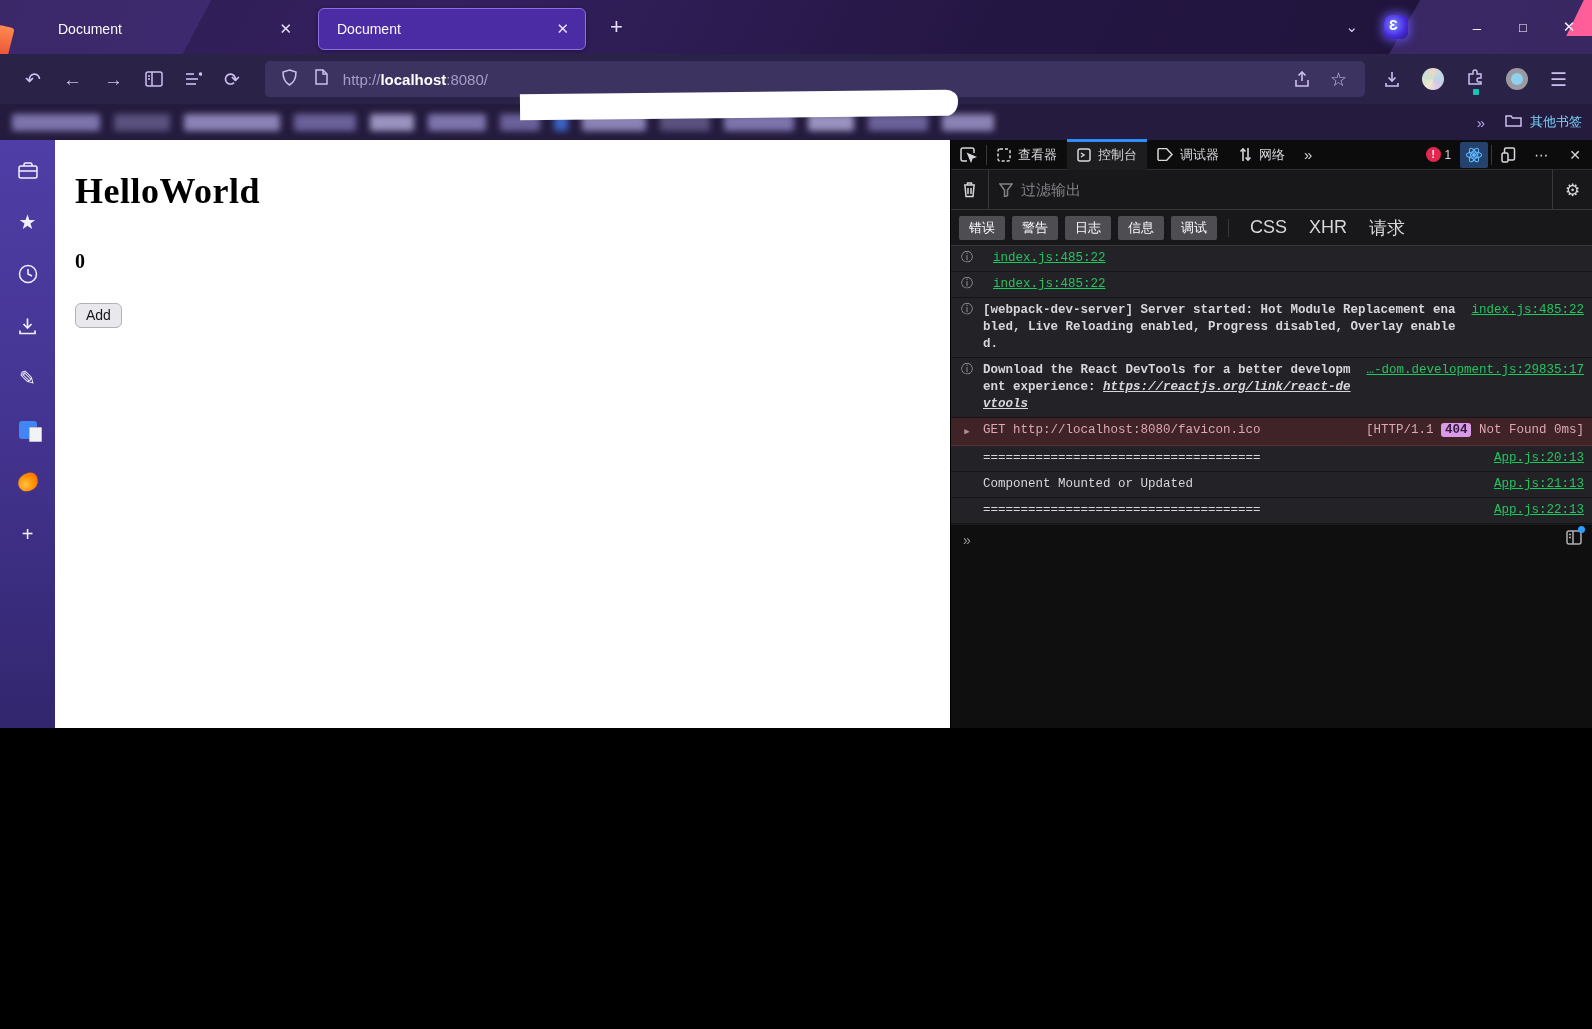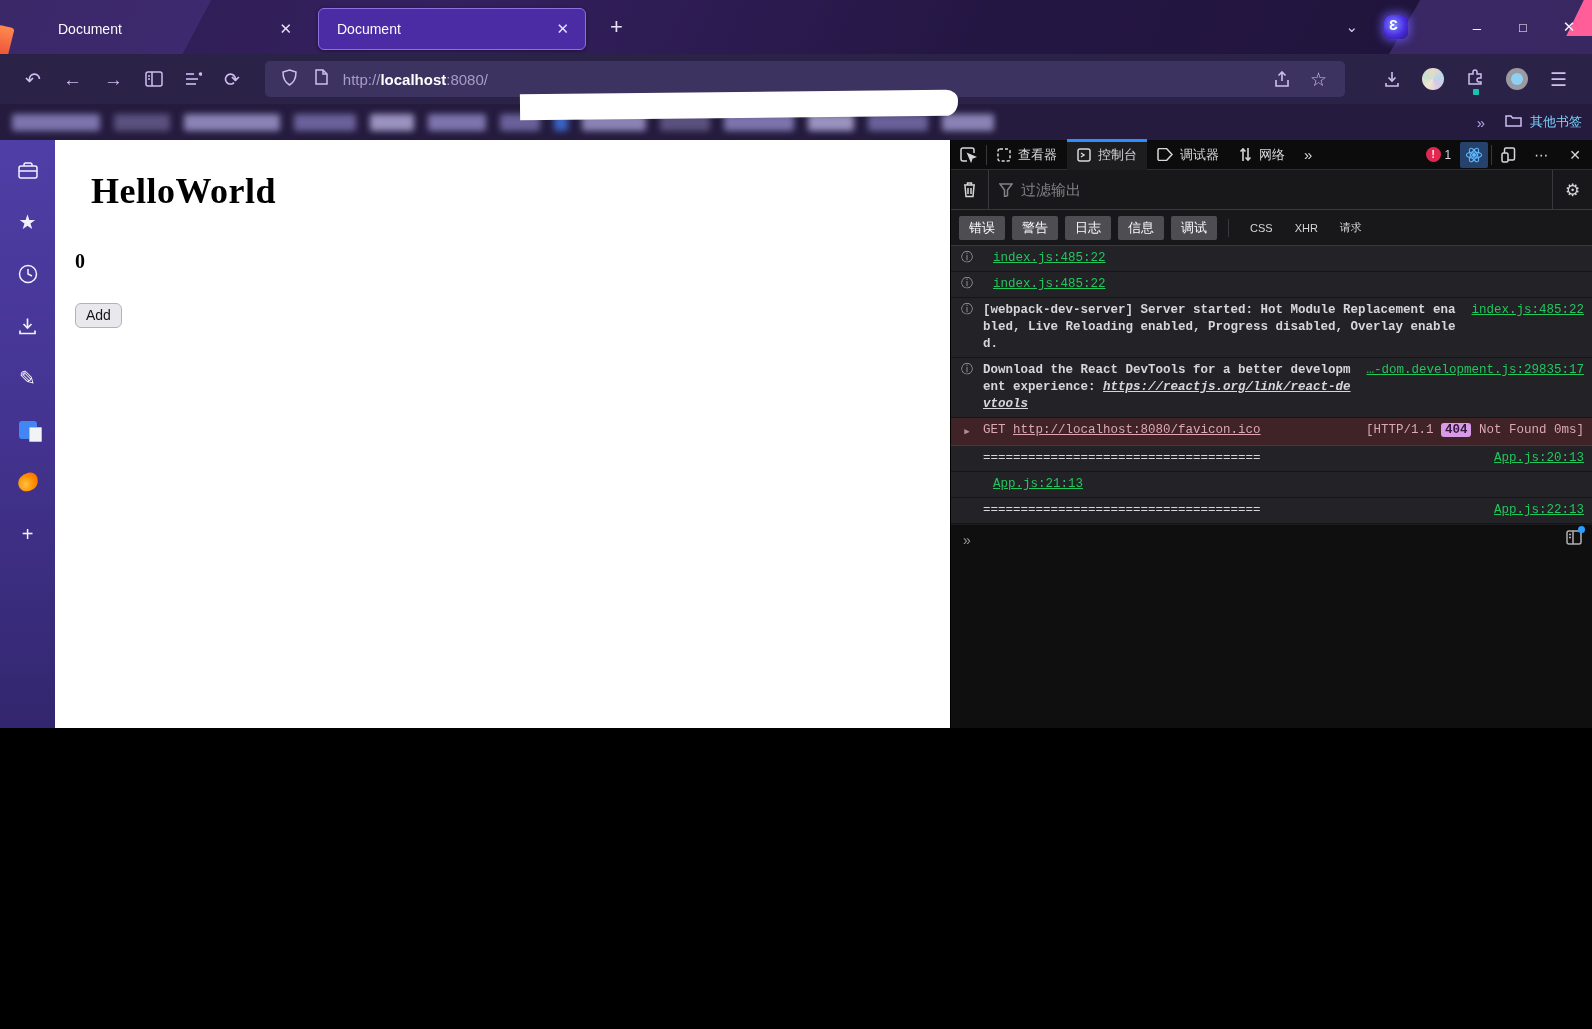--- a/index.html
+++ b/index.html
@@ -22,21 +22,21 @@
   .tabs-chevron { color:#d9cff0; font-size:15px; margin-right:26px; }
   .brand-logo { width:24px; height:24px; border-radius:7px; background:radial-gradient(circle at 40% 40%, #7b8cff 0%, #4a2ee0 55%, #2a1585 100%); box-shadow:0 0 10px 2px rgba(110,90,255,.8); margin-right:46px; position:relative; }
   .brand-logo::after { content:"Ɛ"; position:absolute; left:5px; top:2px; color:#fff; font-size:14px; font-weight:700; }
   .win-btn { width:46px; height:40px; display:flex; align-items:center; justify-content:center; color:#f5f2ff; font-size:15px; }
   .win-btn.max { font-size:13px; }
 
   
   .navbar { height:50px; background:#2b2248; display:flex; align-items:center; padding:0 14px; }
   .nav-icon { color:#cdbff0; font-size:19px; margin:0 11px; line-height:1; }
   .nav-icon svg { display:block; }
-  .urlbar { flex:1; display:flex; align-items:center; height:36px; margin:0 28px 0 14px; background:#3d3360; border-radius:5px; padding:17px 8px; }
+  .urlbar { flex:1; display:flex; align-items:center; height:36px; margin:0 8px 0 14px; background:#3d3360; border-radius:5px; padding:17px 8px; }
   .urlbar .shield-icon, .urlbar .page-icon { margin:0 9px; color:#cdbff0; }
   .url-text { font-size:15px; margin-left:6px; color:#a79dc6; flex:1; }
   .url-text .host { color:#ffffff; font-weight:600; }
   .urlbar-actions { display:flex; align-items:center; }
   .urlbar-actions .nav-icon { margin:0 10px; }
   .nav-right { display:flex; align-items:center; }
   .avatar-colorful { width:22px; height:22px; border-radius:50%; margin:0 11px; background:conic-gradient(#e8d8c8,#b8d8e8,#d8c8e8,#f0e8d0,#c8e0d0,#e8d8c8); }
   .profile-circle { width:22px; height:22px; border-radius:50%; margin:0 11px; background:#9a9aa2; position:relative; }
   .profile-circle::after { content:""; position:absolute; left:5px; top:5px; width:12px; height:12px; border-radius:50%; background:#8fd0f0; }
   .puzzle-wrap { position:relative; margin:0 11px; }
@@ -59,21 +59,21 @@
   .side-strip { width:55px; background:linear-gradient(180deg,#4f3ea6 0%,#43338f 35%,#31256b 70%,#261c4e 100%); display:flex; flex-direction:column; align-items:center; padding:10px 0 8px; }
   .side-icon { width:40px; height:40px; display:flex; align-items:center; justify-content:center; margin-bottom:12px; color:#f3f0fc; font-size:20px; }
   .side-icon svg { display:block; }
   .side-spacer { flex:1; }
   .ticon { width:18px; height:18px; background:#4285f4; border-radius:3px; position:relative; }
   .ticon::after { content:""; position:absolute; right:-5px; bottom:-3px; width:11px; height:13px; background:#f1f3f4; border:1px solid #bdc1c6; border-radius:1px; }
   .ficon { width:20px; height:18px; background:radial-gradient(circle at 35% 60%, #ffc24a 0%, #ff9500 45%, #ff5b00 100%); border-radius:60% 40% 55% 45%; transform:rotate(-12deg); }
 
   
   .page { flex:1; background:#ffffff; padding:30px 0 0 20px; position:relative; }
-  .page h1 { font-family:"Liberation Serif", serif; font-size:36px; color:#000; letter-spacing:.5px;margin-left:16px; }
+  .page h1 { font-family:"Liberation Serif", serif; font-size:36px; color:#000; letter-spacing:.5px; }
   .page .counter { font-family:"Liberation Serif", serif; font-size:20px; font-weight:700; margin-top:38px; }
   .page .add-btn { margin-top:30px; font-family:"Liberation Sans", sans-serif; font-size:14px; color:#15141a; background:#e9e9ed; border:1px solid #b1b1b9; border-radius:6px; padding:3px 10px 4px; }
 
   
   .devtools { width:642px; background:#0f0f10; border-left:1px solid #000; display:flex; flex-direction:column; font-family:"Liberation Sans", sans-serif; color:#d7d7db; }
   .dt-toolbar { height:30px; background:#0c0c0d; display:flex; align-items:center; border-bottom:1px solid #2e2e32; position:relative; }
   .dt-btn { height:30px; display:flex; align-items:center; justify-content:center; padding:0 9px; color:#d7d7db; }
   .dt-sep { width:1px; height:20px; background:#38383d; }
   .dt-tab { position:relative; height:30px; display:flex; align-items:center; gap:7px; padding:0 10px; font-size:13px; color:#d7d7db; }
   .dt-tab.active { background:#1d1d1f; }
@@ -90,33 +90,33 @@
   .dt-filterbar { height:40px; background:#18181a; border-bottom:1px solid #38383d; display:flex; align-items:center; }
   .trash-btn { width:38px; height:100%; display:flex; align-items:center; justify-content:center; border-right:1px solid #38383d; }
   .filter-input-wrap { flex:1; display:flex; align-items:center; padding-left:10px; gap:8px; }
   .filter-input { background:transparent; border:none; outline:none; color:#d7d7db; font-size:15px; width:300px; }
   .filter-input::placeholder { color:#818187; }
   .gear-btn { width:40px; height:100%; display:flex; align-items:center; justify-content:center; border-left:1px solid #38383d; font-size:17px; font-family:"DejaVu Sans", sans-serif; }
 
   .dt-filterrow { height:36px; background:#18181a; border-bottom:1px solid #38383d; display:flex; align-items:center; padding-left:8px; }
   .filt-btn { font-size:13px; color:#fbfbfe; background:#4d4d52; border:none; border-radius:2px; padding:3px 10px; margin-right:7px; }
   .filt-div { width:1px; height:18px; background:#38383d; margin:0 10px 0 4px; }
-  .filt-text { font-size:11px; color:#d7d7db; margin:0 11px; }
+  .filt-text { font-size:18px; color:#d7d7db; margin:0 11px; }
 
   .dt-messages { font-family:"Liberation Mono", monospace; font-size:12.5px; }
   .msg { display:flex; align-items:flex-start; background:#232327; border-bottom:1px solid #151517; padding:4px 8px 4px 0; line-height:17px; }
   .msg .icon-col { width:32px; text-align:center; color:#9fa0a4; font-size:12px; flex:none; }
   .msg .text { flex:1; color:#d7d7db; white-space:pre-wrap; word-break:break-all; }
   .msg .src { flex:none; margin-left:10px; color:#22c55e; text-decoration:underline; white-space:nowrap; }
   .msg .text a.inline-link { color:#d7d7db; font-style:italic; text-decoration:underline; font-weight:700; }
   .msg.info .text { font-weight:700; }
   .msg.net { background:#3f2327; border-bottom:1px solid #5a3038; color:#dda8b2; }
   .msg.net .icon-col { color:#b98b94; font-size:9px; padding-top:2px; }
   .msg.net .text { color:#dda8b2; }
-  .msg.net .text a { color:#dda8b2; text-decoration:underline; }
+  .msg.net .text a { color:#dda8b2; }
   .msg.net .status { flex:none; margin-left:10px; color:#dda8b2; white-space:nowrap; }
   .badge-404 { background:#d99ae8; color:#35183d; border-radius:3px; padding:0 4px; font-weight:700; }
 
   .dt-inputrow { height:30px; display:flex; align-items:center; background:#0f0f10; border-top:1px solid #1c1c1f; }
   .prompt-chevrons { color:#9a9a9e; font-size:14px; letter-spacing:-2px; margin-left:12px; flex:1; }
   .split-icon { position:relative; margin-right:10px; color:#b0b0b4; }
   .split-dot { position:absolute; right:-3px; top:-4px; width:7px; height:7px; border-radius:50%; background:#2b9fff; }
   .dt-empty { flex:1; background:#0f0f10; }
 
   
@@ -418,20 +418,21 @@
             <span class="text">GET <a>http://localhost:8080/favicon.ico</a></span>
             <span class="status">[HTTP/1.1 <span class="badge-404">404</span> Not Found 0ms]</span>
           </div>
           <div class="msg log">
             <span class="icon-col"></span>
             <span class="text">=====================================</span>
             <a class="src">App.js:20:13</a>
           </div>
           <div class="msg log">
             <span class="icon-col"></span>
+            <span class="text">Component Mounted or Updated</span>
             <a class="src">App.js:21:13</a>
           </div>
           <div class="msg log">
             <span class="icon-col"></span>
             <span class="text">=====================================</span>
             <a class="src">App.js:22:13</a>
           </div>
         </div>
 
       <div class="dt-inputrow">

